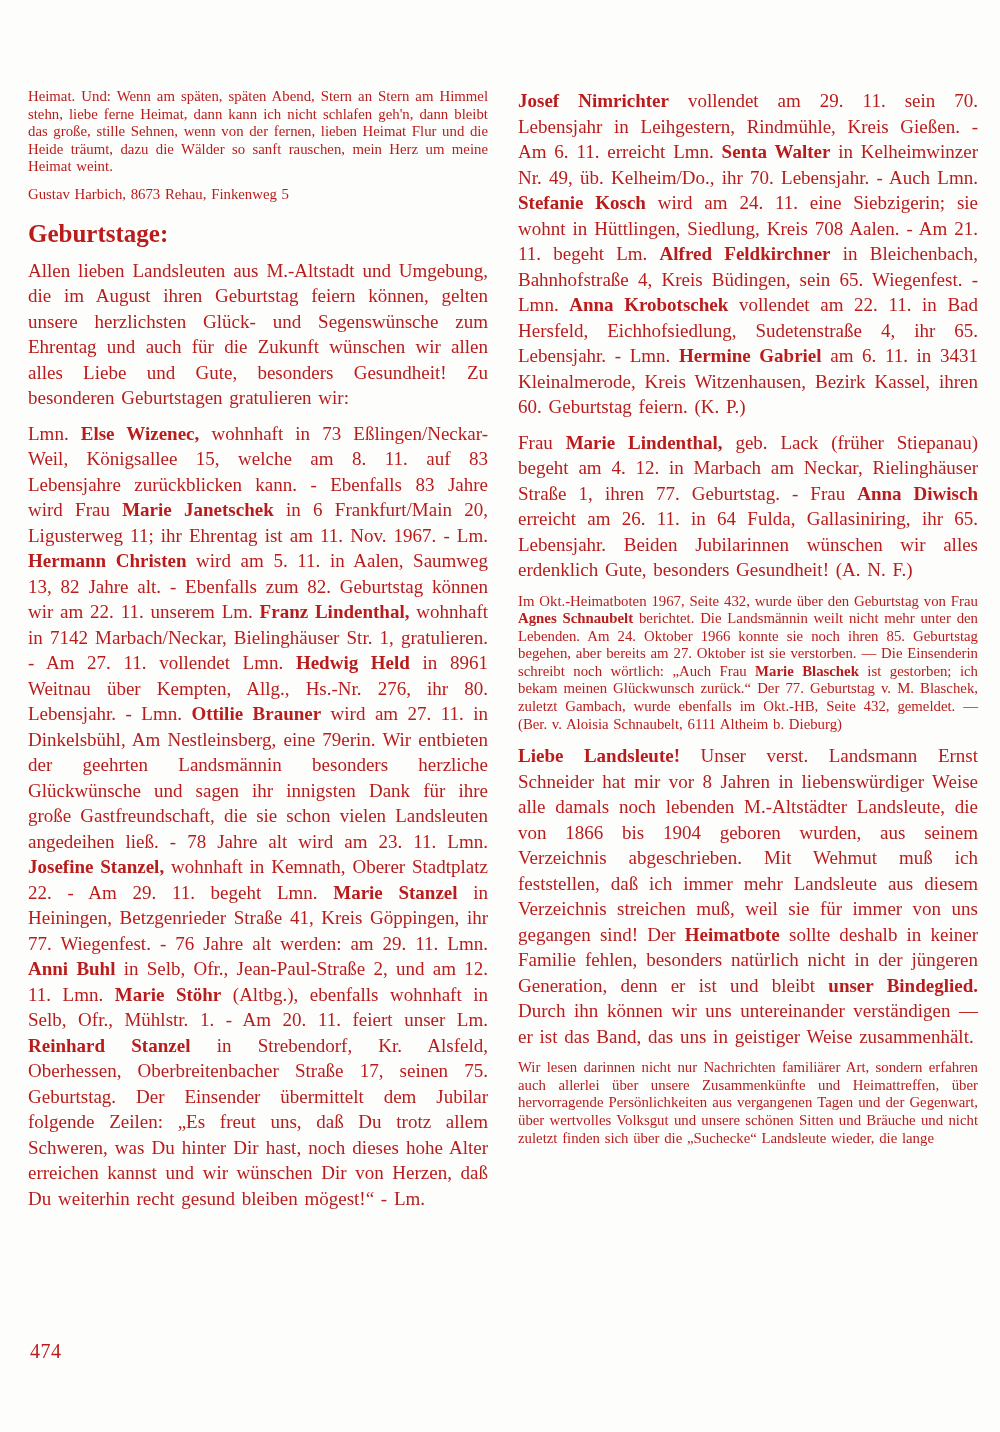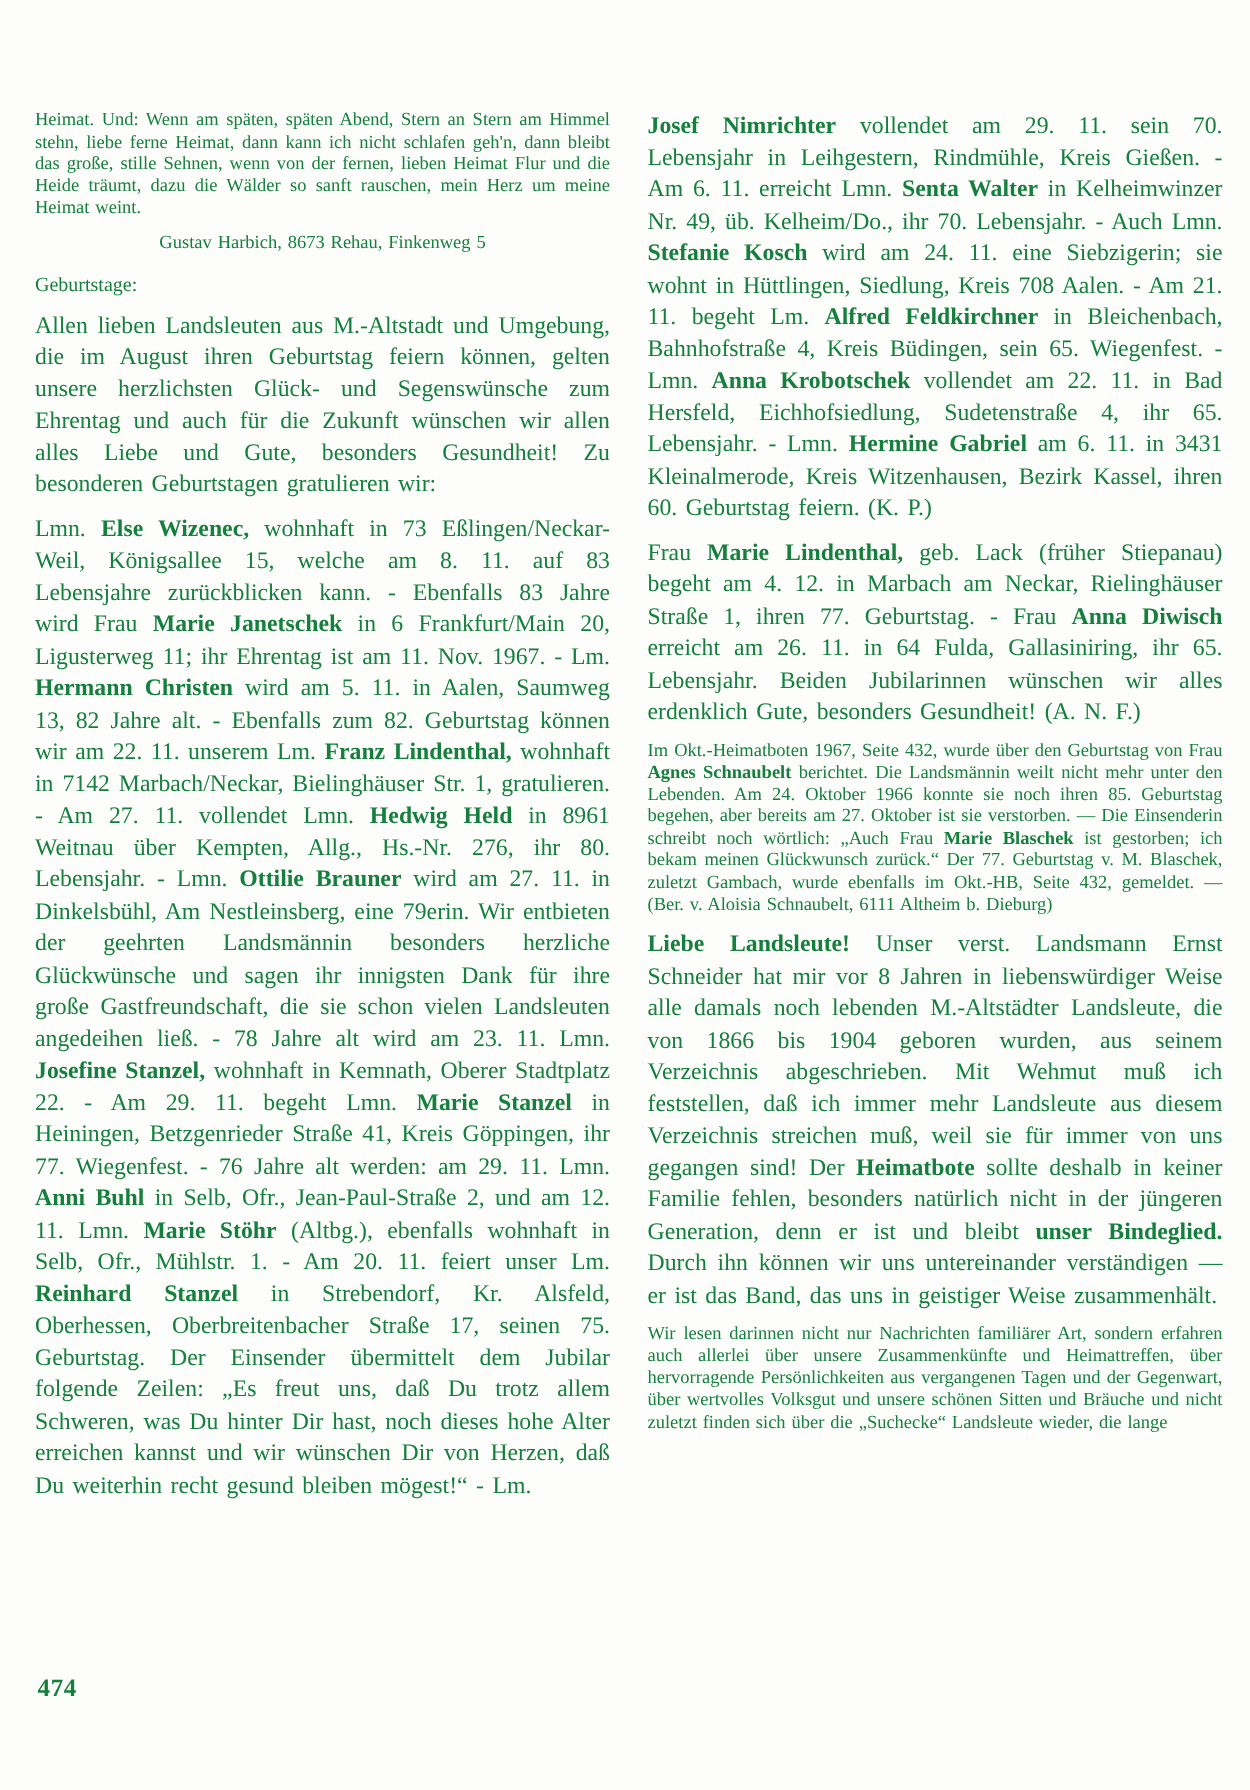--- a/index.html
+++ b/index.html
@@ -7,21 +7,21 @@
     margin: 0;
     padding: 0;
     background: #e8e8e8;
   }
   .page {
     position: relative;
     width: 1000px;
     height: 1432px;
     margin: 0 auto;
     background: #fdfdfb;
-    color: #15803d;
+    color: #b91c1c;
     font-family: "Liberation Serif", "DejaVu Serif", serif;
     overflow: hidden;
   }
   .columns {
     display: flex;
     gap: 30px;
     padding: 88px 22px 0 28px;
     box-sizing: border-box;
   }
   .col {
@@ -36,46 +36,46 @@
     font-size: 19px;
     line-height: 25.5px;
     word-spacing: 2px;
   }
   .small-text {
     font-size: 14.8px;
     line-height: 17.6px;
     word-spacing: 1px;
   }
   .signature {
-    text-align: center;
+    text-align: left;
     margin: 2px 0 16px 0;
   }
   h2.section-heading {
     font-size: 21px;
     font-weight: 700;
     letter-spacing: 0.6px;
     margin: 16px 0 8px 0;
   }
   h3.sub-heading {
-    font-size: 16px;
-    font-weight: 400;
+    font-size: 25px;
+    font-weight: 700;
     margin: 0 0 10px 0;
   }
   h3.sub-heading.spaced {
     margin: 14px 0 8px 0;
   }
   .b {
     font-weight: 700;
   }
   .page-number {
     position: absolute;
     left: 30px;
     top: 1340px;
     font-size: 20px;
-    font-weight: 700;
+    font-weight: 400;
     letter-spacing: 0.5px;
   }
 </style>
 </head>
 <body>
 
 <div class="page">
 
   <div class="columns">
 

